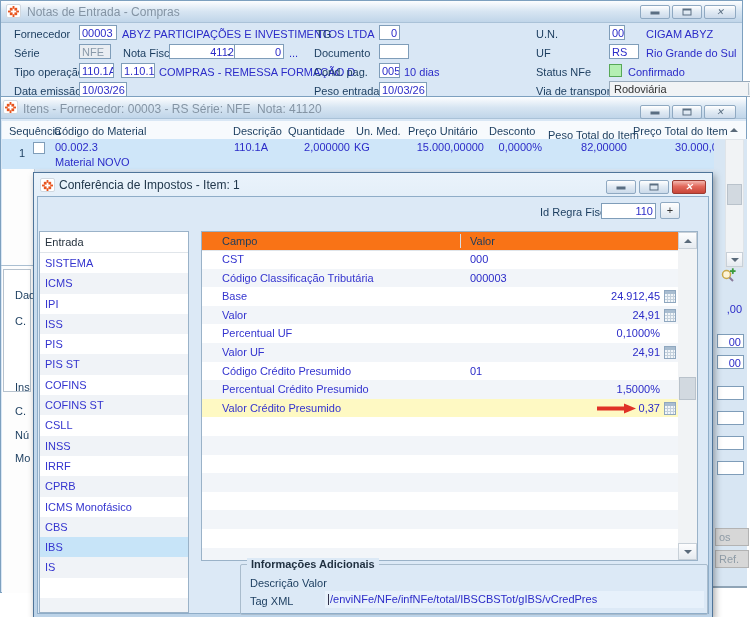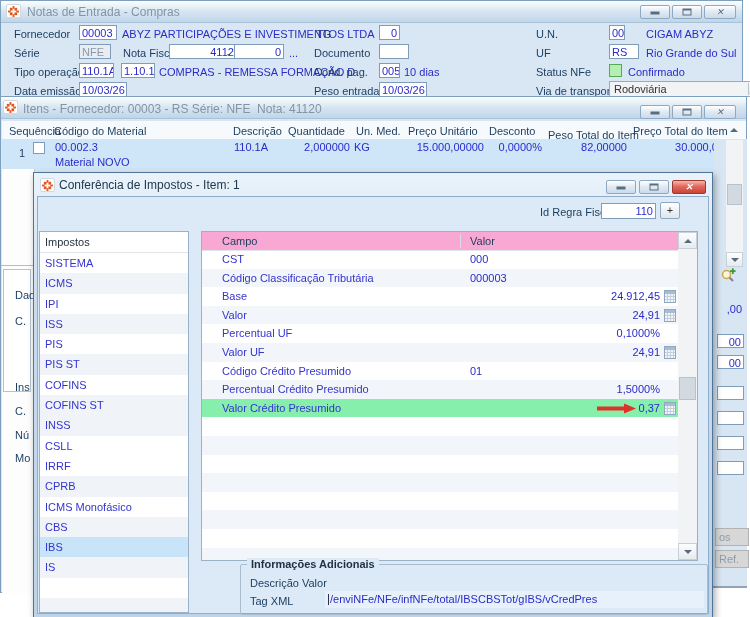--- a/index.html
+++ b/index.html
@@ -42,25 +42,25 @@
   .dlg{position:absolute;left:33px;top:172px;width:680px;height:446px;z-index:3;box-sizing:border-box;
        border:1px solid #4f7499;background:linear-gradient(#eaf3fb,#c8dcee 30%,#bcd3e8);
        box-shadow:2px 3px 7px rgba(0,0,0,.35)}
   .dlg-body{position:absolute;left:3px;right:3px;top:23px;bottom:3px;background:#dce9f6;
             border:1px solid #8fadc8;box-sizing:border-box}
   .panel{position:absolute;background:#fff;border:1px solid #9ab2c8;box-sizing:border-box;overflow:hidden}
   .lhead{height:20px;line-height:20px;padding-left:5px;color:#26323e;border-bottom:1px solid #e0e5ea;background:#fff}
   .li{height:20.3px;line-height:20.3px;padding-left:5px;color:#3434cf;white-space:nowrap;overflow:hidden}
   .li.alt{background:#f0f3f7}
   .li.sel{background:#c7e4f8}
-  .thead{position:absolute;left:0;top:0;width:476px;height:18px;line-height:18px;background:#f9a8d4;
+  .thead{position:absolute;left:0;top:0;width:476px;height:18px;line-height:18px;background:#f97316;
          border-bottom:1px solid #e0e5ea}
   .trow{position:relative;height:18.6px;line-height:18.6px;width:476px}
   .trow.alt{background:#f2f5f9}
-  .trow.sel{background:#86efac}
+  .trow.sel{background:#fef9c3}
   .tc{position:absolute;left:20px;color:#3434cf;white-space:nowrap}
   .tv{position:absolute;left:268px;color:#2b2bc8;white-space:nowrap}
   .tvr{position:absolute;right:18px;color:#2b2bc8;white-space:nowrap}
   .calc{position:absolute;left:462px;top:3px;width:12px;height:13px;border:1px solid #8fa7bf;background:#f2f6f9;
         box-sizing:border-box;
         background-image:linear-gradient(#a9bdd0 0 3px,transparent 3px),
         repeating-linear-gradient(to right,transparent 0 2px,#c3d0dc 2px 3px),
         repeating-linear-gradient(to bottom,transparent 0 2px,#c3d0dc 2px 3px)}
   .sb{position:absolute;background:#f1f3f5}
   .sbtn{position:absolute;left:0;right:0;height:17px;background:linear-gradient(#fdfdfe,#e6ebf0);
@@ -277,31 +277,31 @@
         <i class="gx">✕</i>
       </span>
 
     <div class="dlg-body"></div>
 
     <span class="lbl" style="left:506px;top:33px">Id Regra Fiscal 4.0</span>
     <span class="inp r" style="left:567px;top:30px;width:55px;height:16px">110</span>
     <span class="pbtn" style="left:626px;top:29px">+</span>
 
     <div class="panel" style="left:5px;top:58px;width:150px;height:382px">
-      <div class="lhead">Impostos</div>
+      <div class="lhead">Entrada</div>
       <div class="li">SISTEMA</div>
       <div class="li alt">ICMS</div>
       <div class="li">IPI</div>
       <div class="li alt">ISS</div>
       <div class="li">PIS</div>
       <div class="li alt">PIS ST</div>
       <div class="li">COFINS</div>
       <div class="li alt">COFINS ST</div>
+      <div class="li">CSLL</div>
       <div class="li alt">INSS</div>
-      <div class="li">CSLL</div>
       <div class="li">IRRF</div>
       <div class="li alt">CPRB</div>
       <div class="li">ICMS Monofásico</div>
       <div class="li alt">CBS</div>
       <div class="li sel">IBS</div>
       <div class="li alt">IS</div>
       <div class="li"></div>
       <div class="li alt"></div>
     </div>
 

